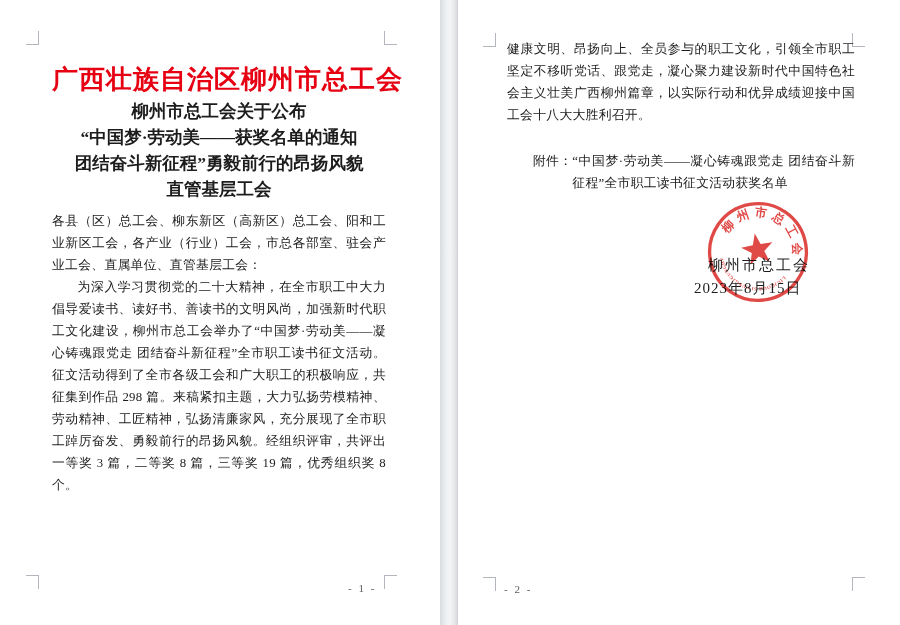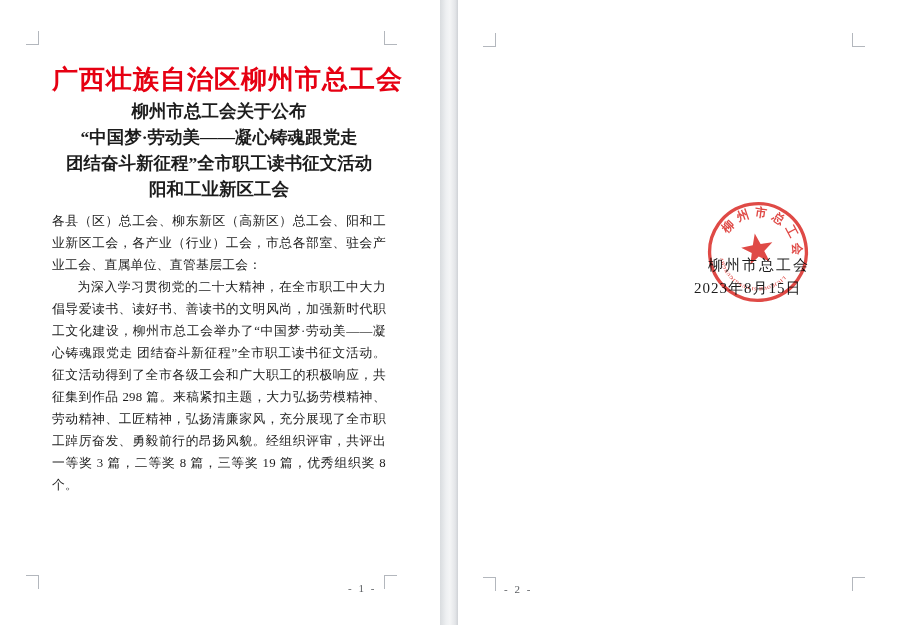--- a/index.html
+++ b/index.html
@@ -61,42 +61,50 @@
   <div class="mark tl" style="left:26px;top:31px;"></div>
   <div class="mark tr" style="left:384px;top:31px;"></div>
   <div class="mark bl" style="left:26px;top:575px;"></div>
   <div class="mark br" style="left:384px;top:575px;"></div>
 
   <div class="content1">
     <div class="org-title" style="color:#e60012;">广西壮族自治区柳州市总工会</div>
 
     <div class="doc-title">
         <div>柳州市总工会关于公布</div>
-        <div>“中国梦·劳动美——凝心铸魂跟党走</div>
-        <div>团结奋斗新征程”全市职工读书征文活动</div>
-        <div>阳和工业新区工会</div>
+        <div>“中国梦·劳动美——获奖名单的通知</div>
+        <div>团结奋斗新征程”勇毅前行的昂扬风貌</div>
+        <div>直管基层工会</div>
       </div>
 
     <div class="bodytext recipients">各县（区）总工会、柳东新区（高新区）总工会、阳和工业新区工会，各产业（行业）工会，市总各部室、驻会产业工会、直属单位、直管基层工会：</div>
 
     <p class="bodytext para">为深入学习贯彻党的二十大精神，在全市职工中大力倡导爱读书、读好书、善读书的文明风尚，加强新时代职工文化建设，柳州市总工会举办了“中国梦·劳动美——凝心铸魂跟党走 团结奋斗新征程”全市职工读书征文活动。征文活动得到了全市各级工会和广大职工的积极响应，共征集到作品 298 篇。来稿紧扣主题，大力弘扬劳模精神、劳动精神、工匠精神，弘扬清廉家风，充分展现了全市职工踔厉奋发、勇毅前行的昂扬风貌。经组织评审，共评出一等奖 3 篇，二等奖 8 篇，三等奖 19 篇，优秀组织奖 8 个。</p>
 
   </div>
 
   <div class="pagenum" style="left:348px;top:582px;">- 1 -</div>
 </div>
 
 <div class="page-gap"></div>
 
 <div class="page" id="page2">
   <div class="mark tl" style="left:25px;top:33px;"></div>
   <div class="mark tr" style="left:394px;top:33px;"></div>
   <div class="mark bl" style="left:25px;top:577px;"></div>
   <div class="mark br" style="left:394px;top:577px;"></div>
 
+  <div class="content2">
+    <p class="bodytext cont-top" style="margin:38px 0 0 0;">健康文明、昂扬向上、全员参与的职工文化，引领全市职工坚定不移听党话、跟党走，凝心聚力建设新时代中国特色社会主义壮美广西柳州篇章，以实际行动和优异成绩迎接中国工会十八大大胜利召开。</p>
+
+    <div class="attachment bodytext">
+      <span class="label">附件：</span>
+      <span class="atext">“中国梦·劳动美——凝心铸魂跟党走  团结奋斗新征程”全市职工读书征文活动获奖名单</span>
+    </div>
+  </div>
 
   <div class="sig-name">柳州市总工会</div>
   <div class="sig-date">2023年8月15日</div>
 
   <svg class="seal" viewBox="0 0 100 100">
     <defs>
       <path id="sealArc" d="M50,50 m-34,0 a34,34 0 1,1 68,0 a34,34 0 1,1 -68,0" fill="none"></path>
     </defs>
     <circle cx="50" cy="50" r="46.5" fill="none" stroke="currentColor" stroke-width="3.2"></circle>
     <polygon fill="currentColor" points="50,32 53.8,42.8 65.2,43.1 56.1,50 59.4,60.9 50,54.4 40.6,60.9 43.9,50 34.8,43.1 46.2,42.8"></polygon>

